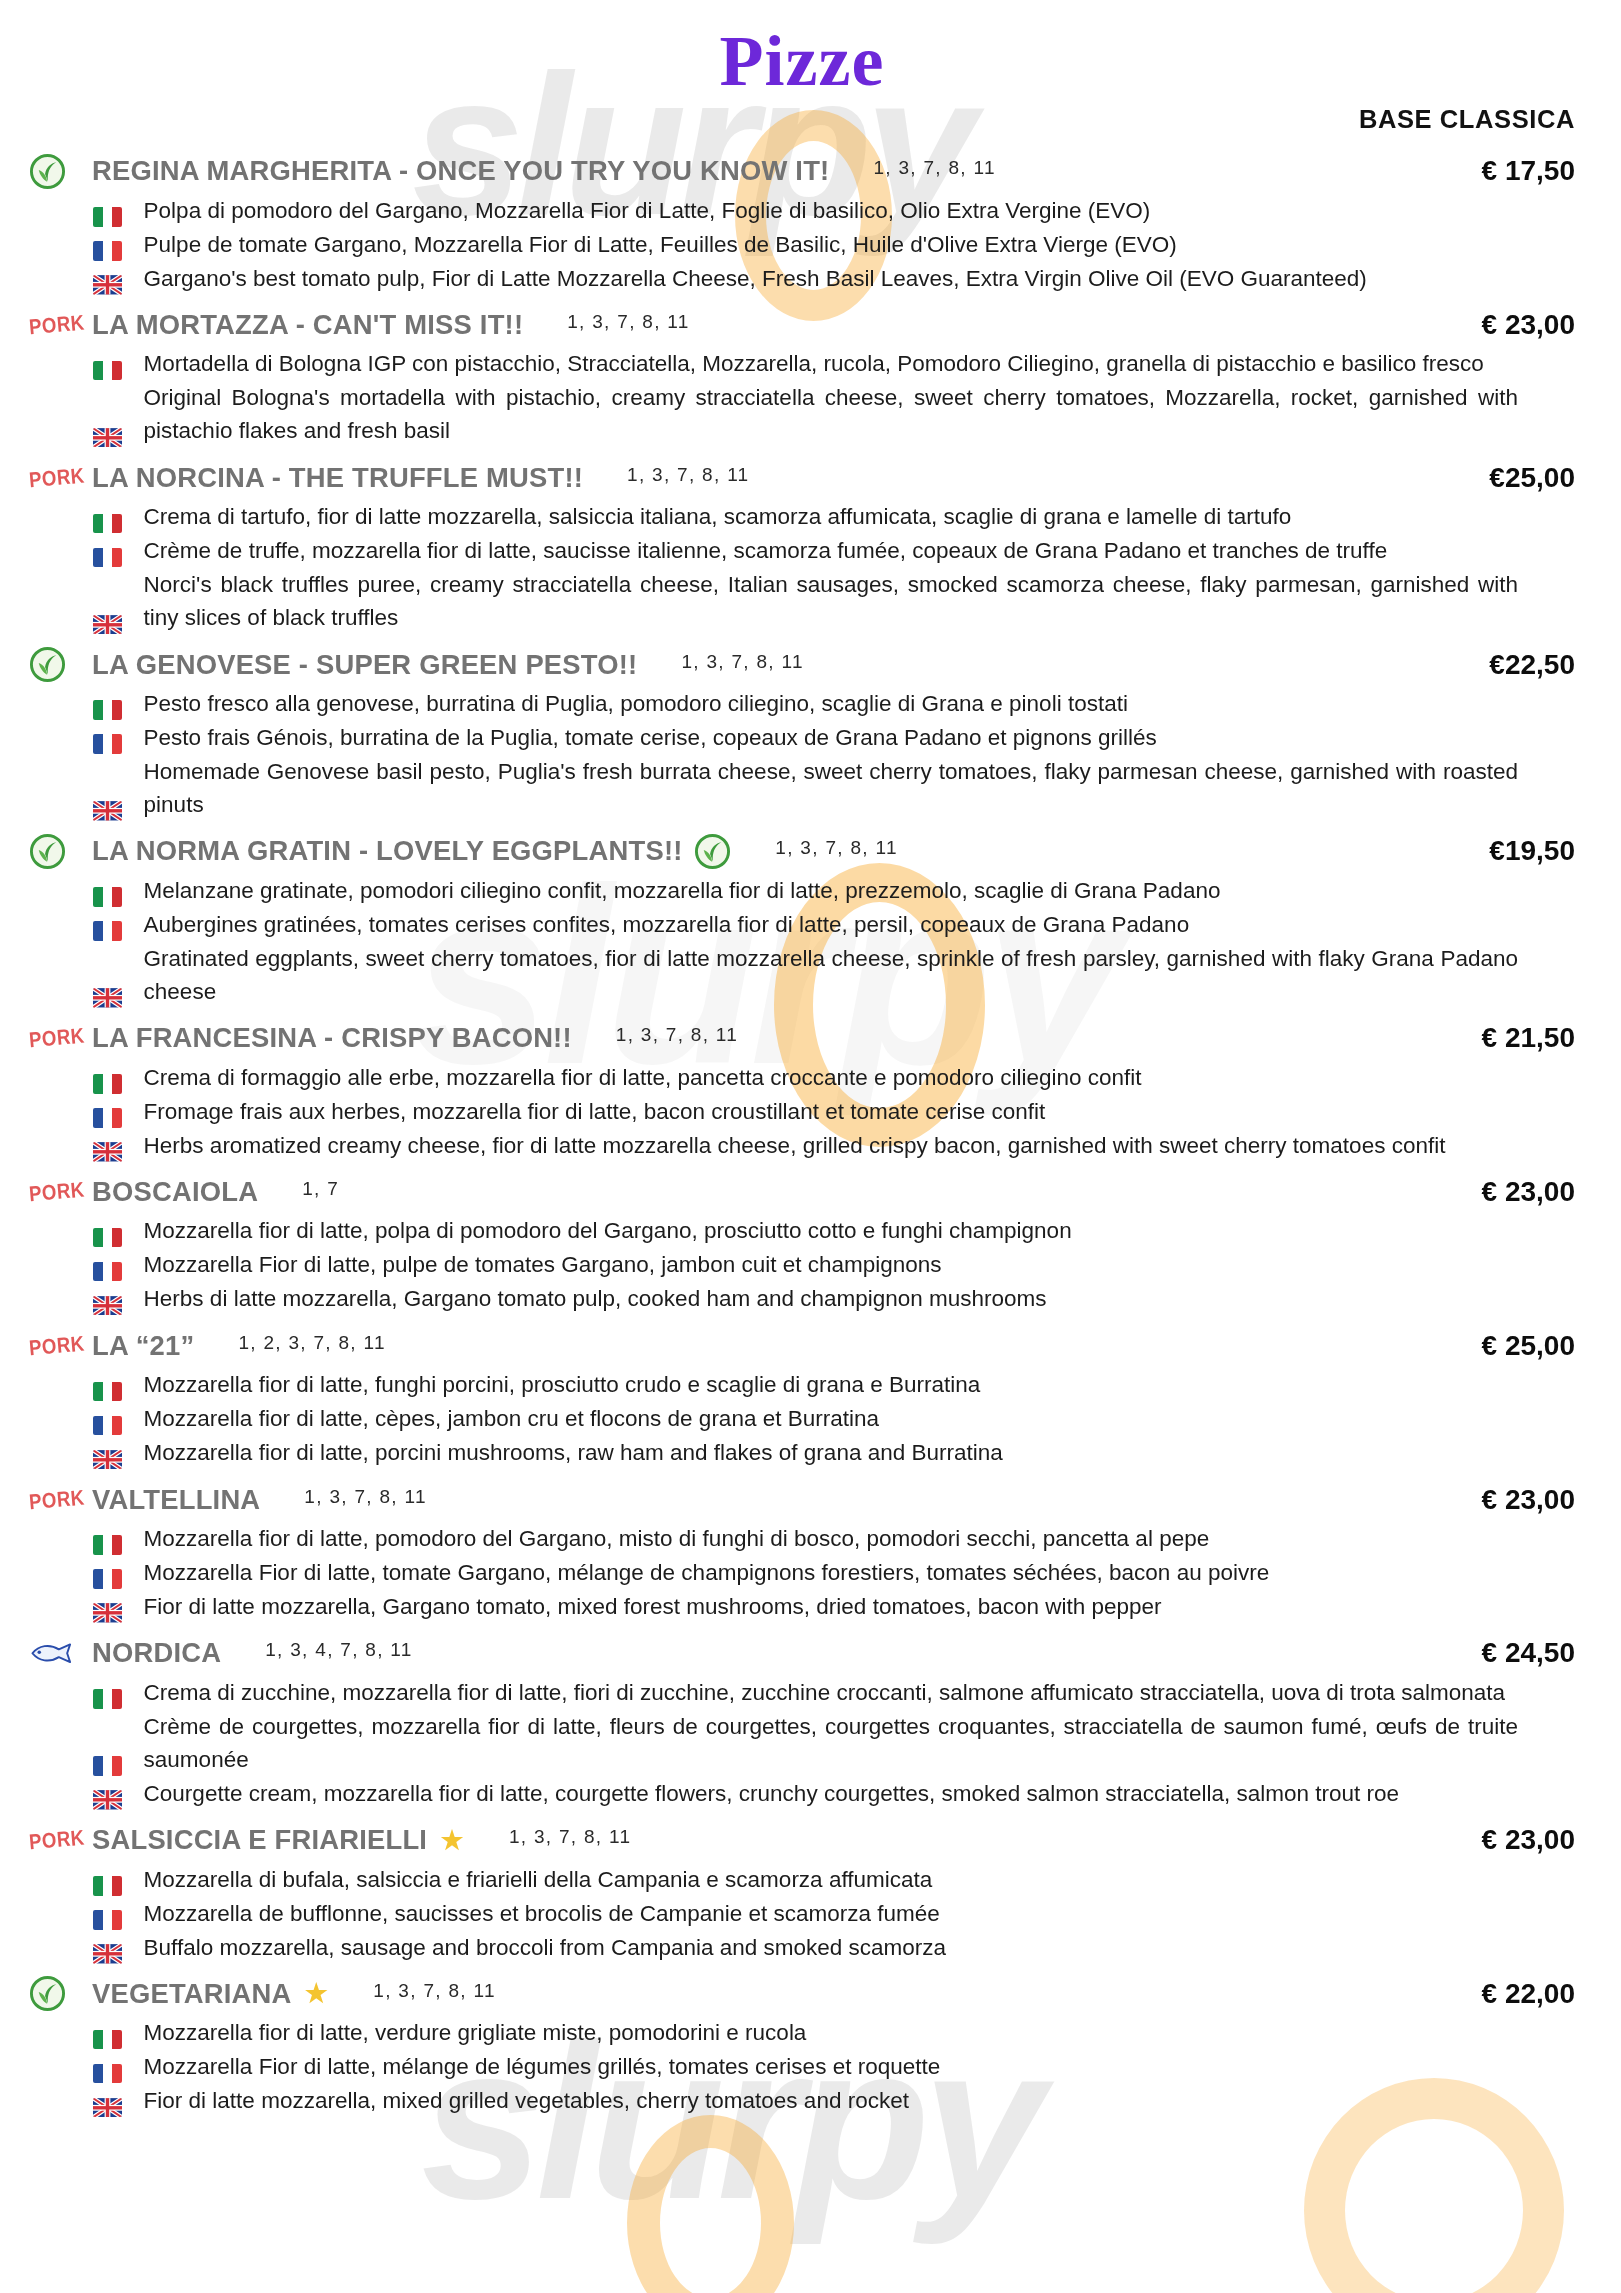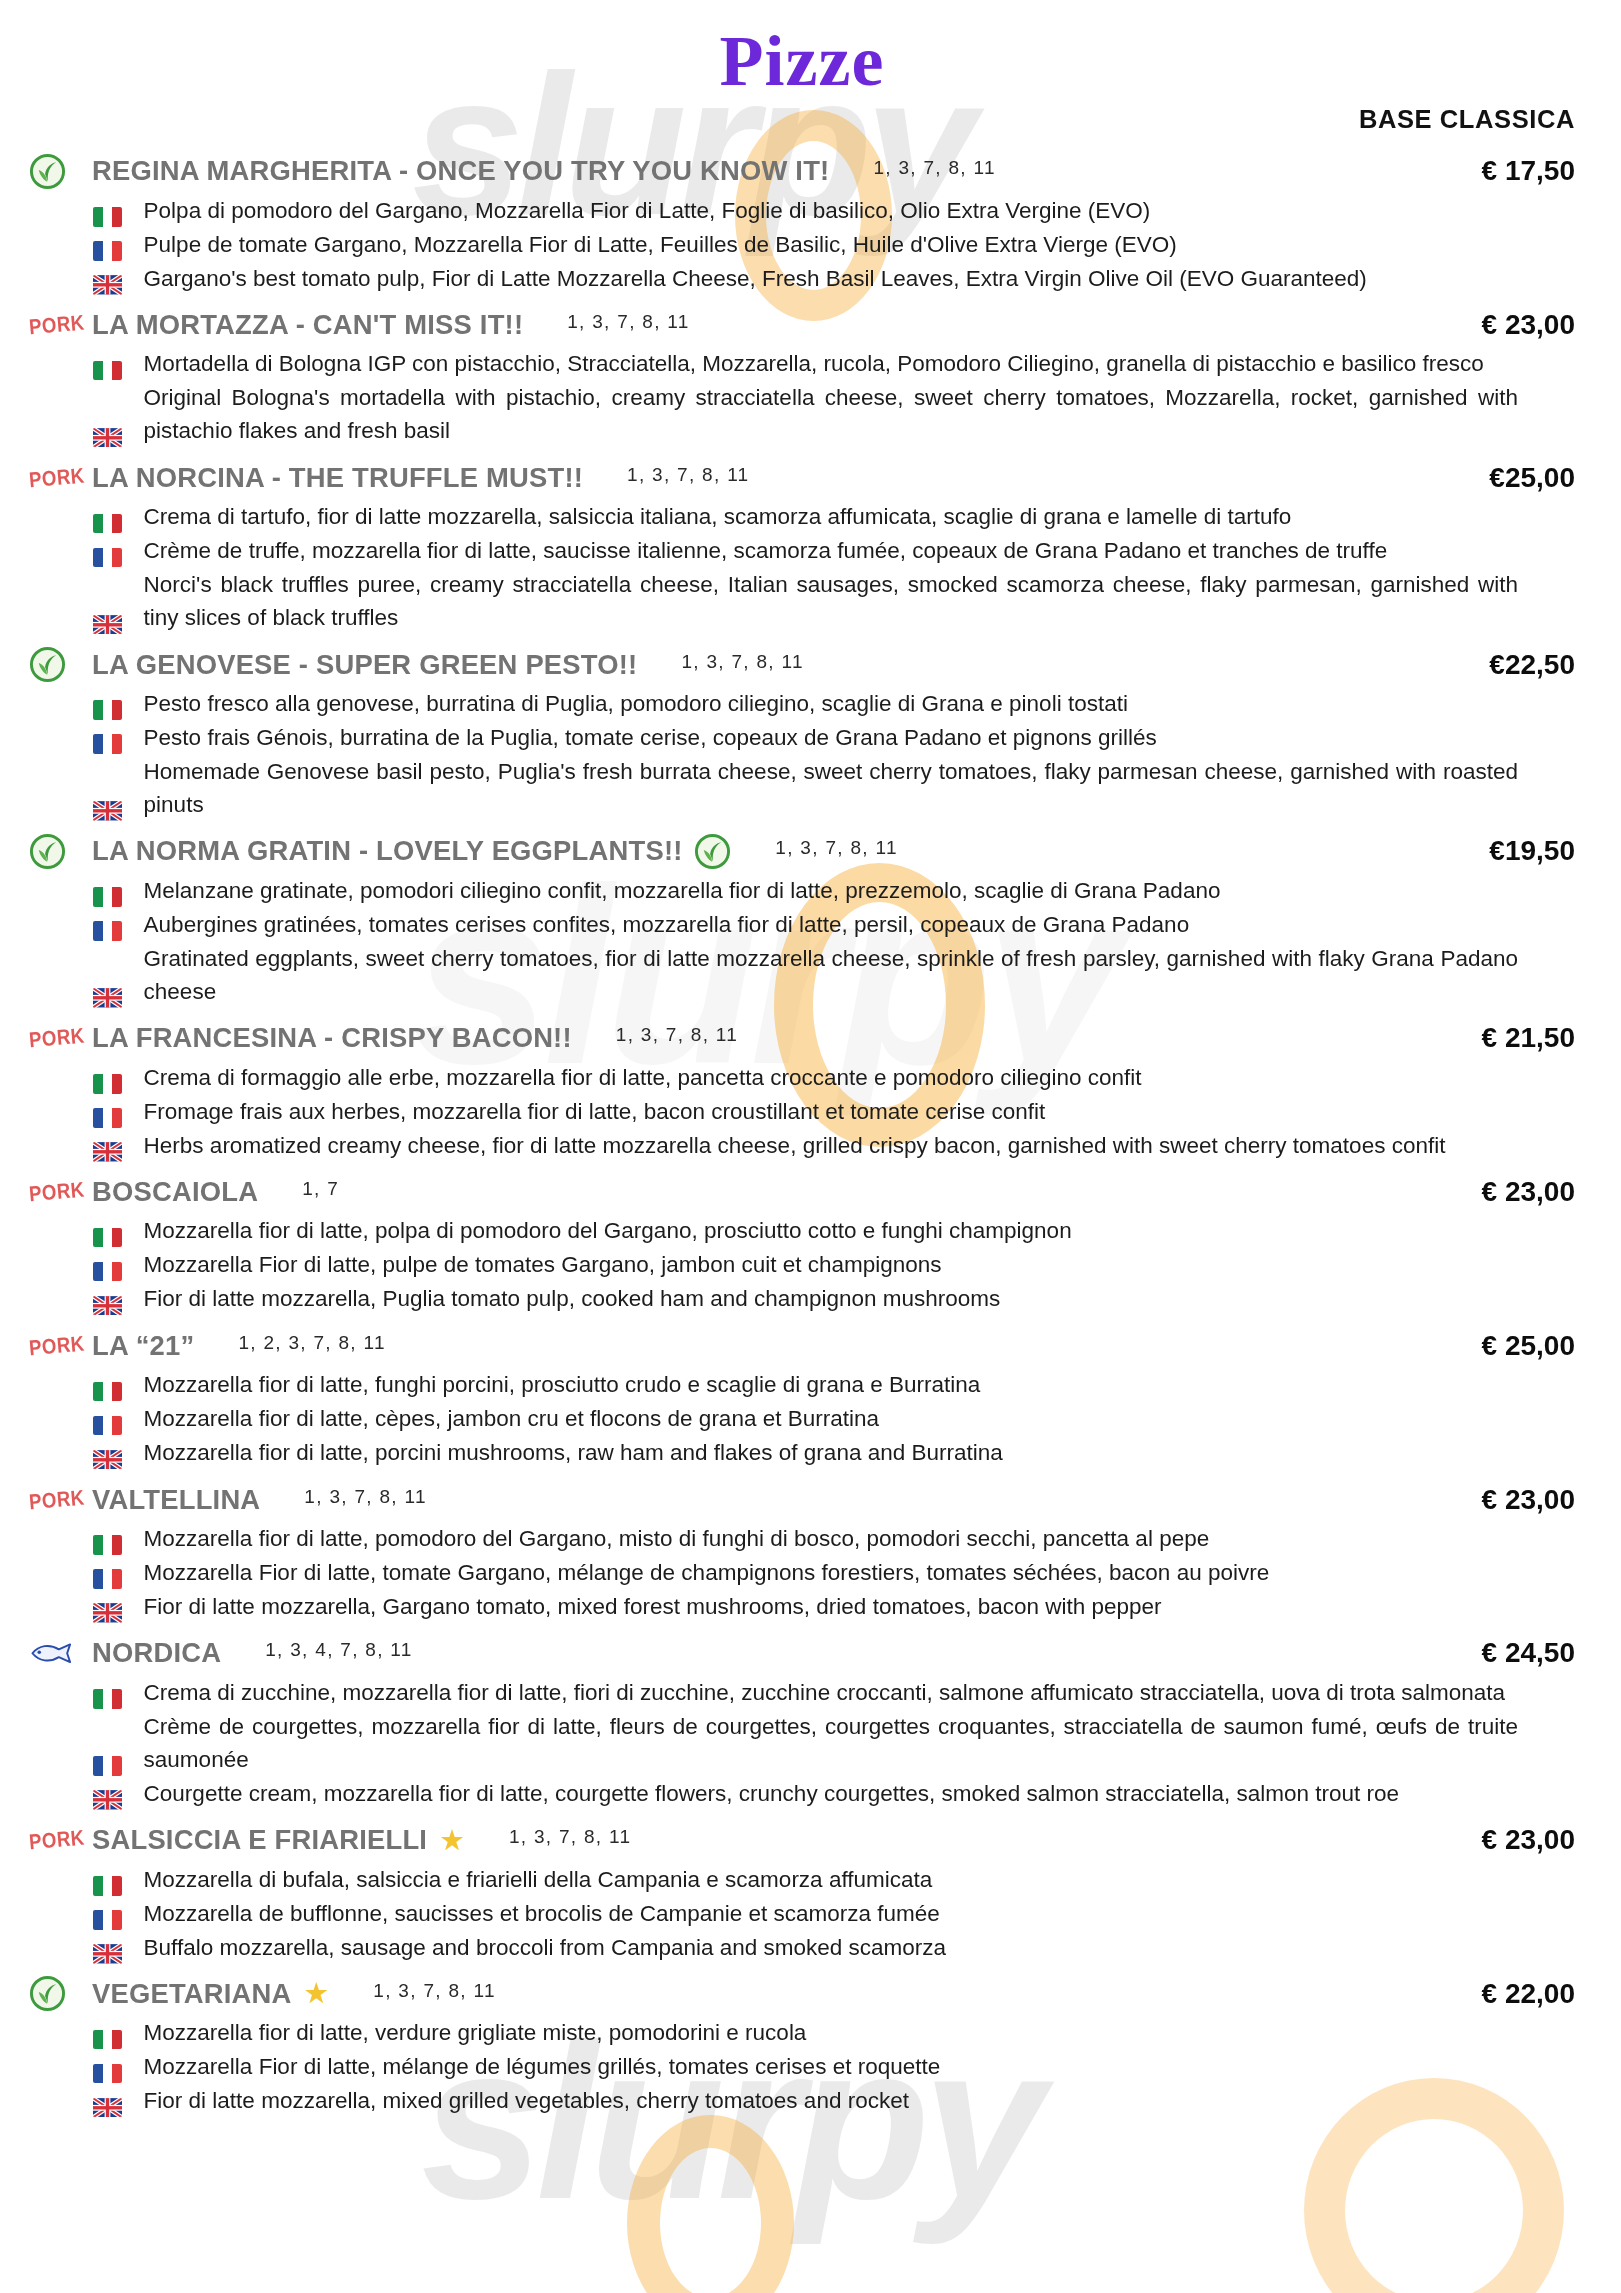--- a/index.html
+++ b/index.html
@@ -345,21 +345,21 @@
             <svg width="29" height="19.6" viewBox="0 0 60 40">
               <rect width="60" height="40" fill="#1c3d8f"></rect>
               <path d="M0 0 L60 40 M60 0 L0 40" stroke="#ffffff" stroke-width="9"></path>
               <path d="M0 0 L60 40 M60 0 L0 40" stroke="#d6303a" stroke-width="4"></path>
               <rect x="24" width="12" height="40" fill="#ffffff"></rect>
               <rect y="14" width="60" height="12" fill="#ffffff"></rect>
               <rect x="26.5" width="7" height="40" fill="#d6303a"></rect>
               <rect y="16.5" width="60" height="7" fill="#d6303a"></rect>
             </svg>
           </span>
-          <span class="desc-text">Fior di latte mozzarella, Puglia tomato pulp, cooked ham and champignon mushrooms</span>
+          <span class="desc-text">Herbs di latte mozzarella, Gargano tomato pulp, cooked ham and champignon mushrooms</span>
         </div>
       </div>
       <div class="menu-item">
         <div class="item-header">
           <span class="badge-slot">
             <span class="badge-pork">PORK</span>
           </span>
           <span class="item-name">LA “21”</span>
           <span class="allergens">1, 2, 3, 7, 8, 11</span>
           <span class="price">€ 25,00</span>

